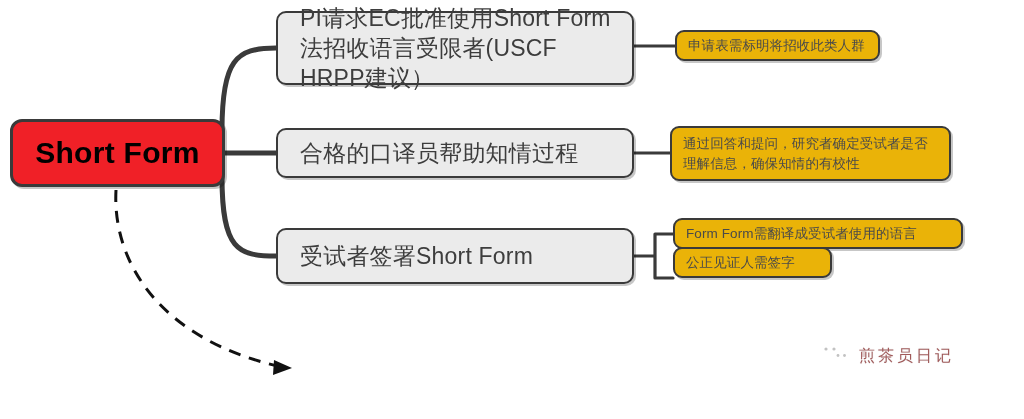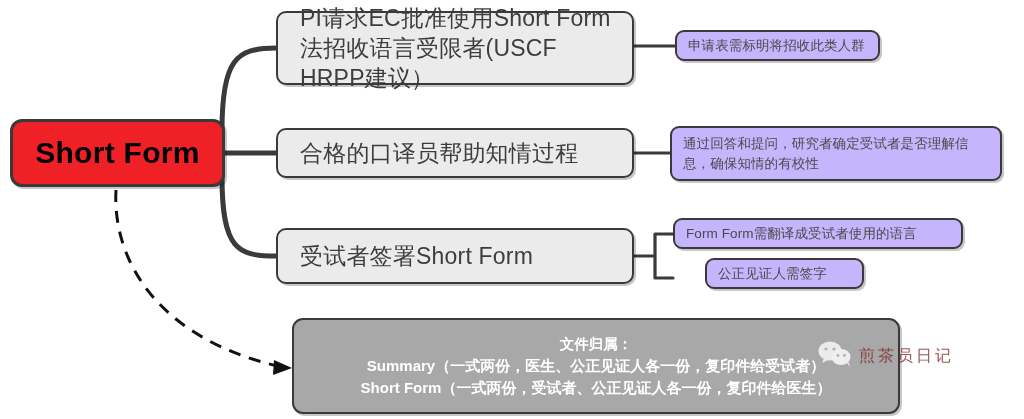--- a/index.html
+++ b/index.html
@@ -61,40 +61,40 @@
     padding: 6px 14px 6px 22px;
   }
   .branch-node .label {
     color: #3d3d3d;
     font-size: 23px;
     line-height: 30px;
     letter-spacing: 0.2px;
   }
 
   .leaf-node {
-    background: #c4b5fd;
+    background: #eab308;
     border-width: 2px;
     border-radius: 9px;
     padding: 4px 10px 4px 11px;
   }
   .leaf-node .label {
     color: #4a4a4a;
     font-size: 13.5px;
     line-height: 20px;
     letter-spacing: 0.1px;
   }
 
   #branch-1 { left: 276px; top: 11px;  width: 358px; height: 74px; }
   #branch-2 { left: 276px; top: 128px; width: 358px; height: 50px; }
   #branch-3 { left: 276px; top: 228px; width: 358px; height: 56px; }
 
   #leaf-1 { left: 675px; top: 30px;  width: 205px; height: 31px; }
-  #leaf-2 { left: 670px; top: 126px; width: 332px; height: 55px; }
+  #leaf-2 { left: 670px; top: 126px; width: 281px; height: 55px; }
   #leaf-3 { left: 673px; top: 218px; width: 290px; height: 31px; }
-  #leaf-4 { left: 673px; top: 258px; width: 159px; height: 31px; margin-left: 32px; }
+  #leaf-4 { left: 673px; top: 247px; width: 159px; height: 31px; }
 
   .summary-node {
     left: 292px;
     top: 318px;
     width: 608px;
     height: 96px;
     background: #a8a8a8;
     border: 2.5px solid #3a3a3a;
     border-radius: 11px;
     flex-direction: column;
@@ -182,25 +182,20 @@
   </div>
 
   <div class="node leaf-node" id="leaf-3">
     <span class="label">Form Form需翻译成受试者使用的语言</span>
   </div>
 
   <div class="node leaf-node" id="leaf-4">
     <span class="label">公正见证人需签字</span>
   </div>
 
-  <div class="node summary-node">
-    <span class="sline sline-title">文件归属：</span>
-    <span class="sline">Summary（一式两份，医生、公正见证人各一份，复印件给受试者）</span>
-    <span class="sline">Short Form（一式两份，受试者、公正见证人各一份，复印件给医生）</span>
-  </div>
 
   <div id="watermark">
     <span>
       <svg width="34" height="28" viewBox="0 0 34 28" aria-hidden="true">
         <ellipse cx="12" cy="11" rx="11.5" ry="9.5" fill="#ffffff" opacity="0.95"></ellipse>
         <path d="M 6 18 L 4 23 L 10 20 Z" fill="#ffffff" opacity="0.95"></path>
         <circle cx="8" cy="9" r="1.6" fill="#b5b5b5"></circle>
         <circle cx="16" cy="9" r="1.6" fill="#b5b5b5"></circle>
         <ellipse cx="23" cy="17" rx="9.5" ry="8" fill="#ffffff" opacity="0.98"></ellipse>
         <path d="M 29 23 L 32 27 L 30 21 Z" fill="#ffffff" opacity="0.98"></path>

